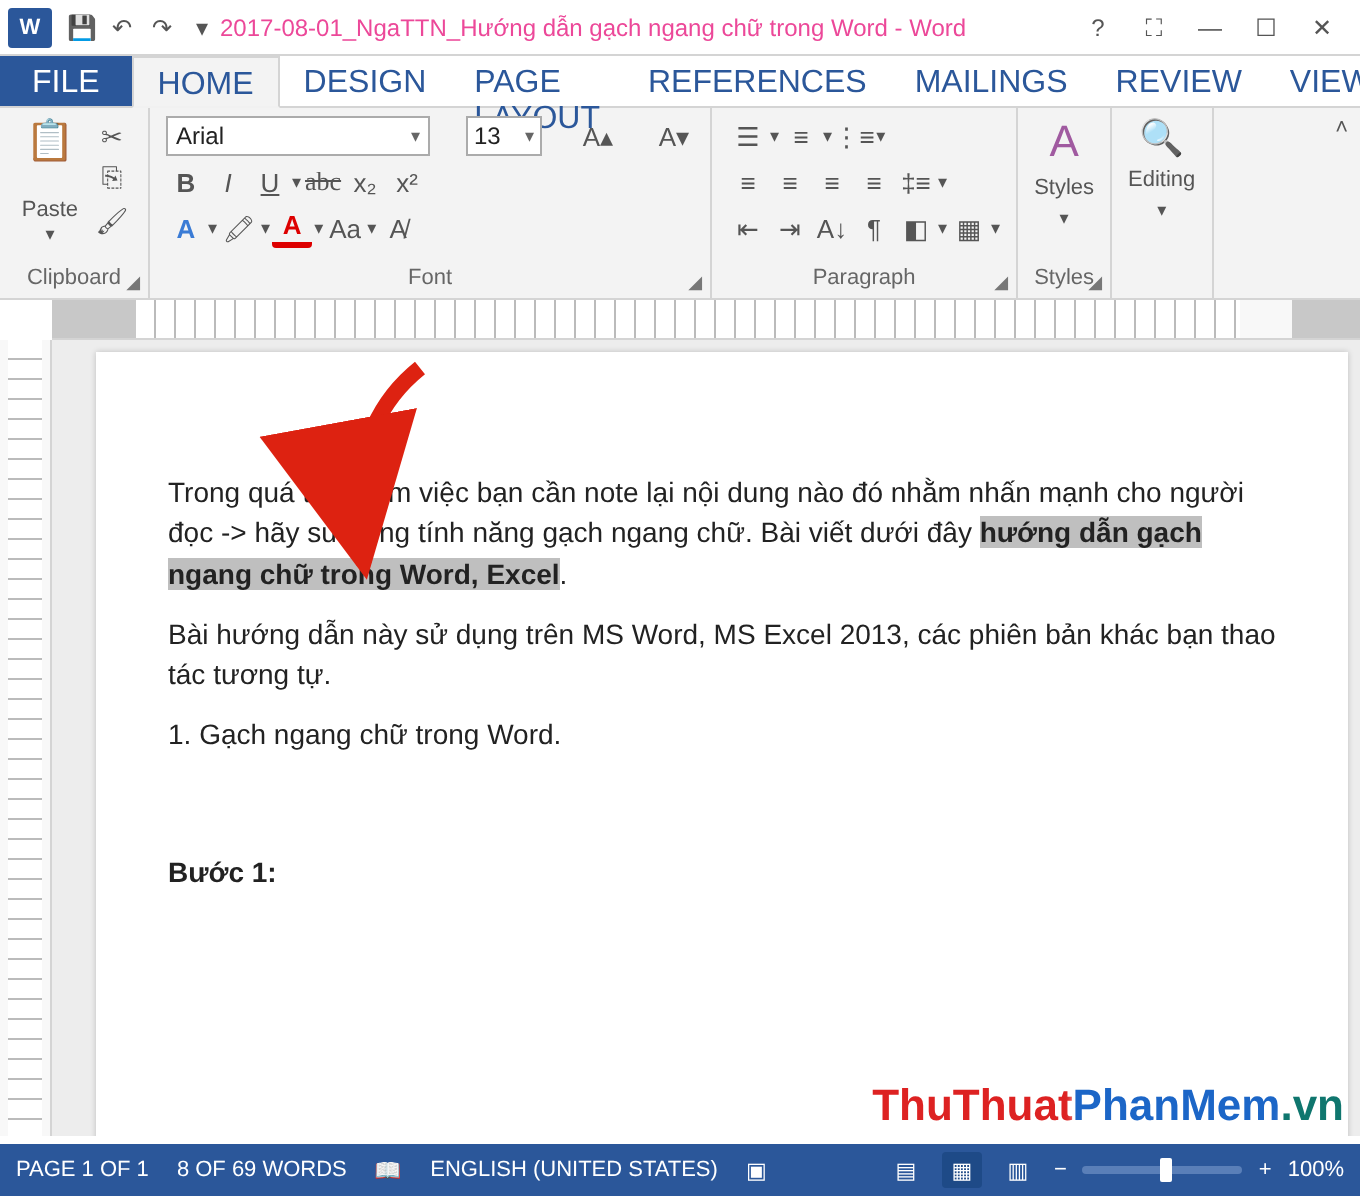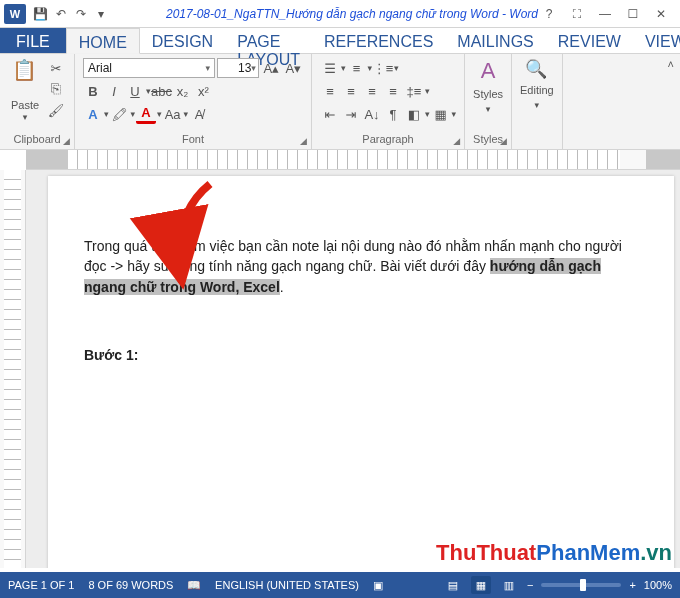--- a/index.html
+++ b/index.html
@@ -16,21 +16,21 @@
     background: #fff;
     border-bottom: 1px solid #d4d4d4;
     display: flex;
     align-items: center;
     color: #666;
     font-size: 12px;
   }
   .titlebar .app-icon { width: 22px; height: 20px; background: #2b579a; color:#fff; display:inline-flex;align-items:center;justify-content:center;font-weight:bold;margin-left:4px;border-radius:2px;font-size:11px;}
   .titlebar .qa { display:flex; gap:2px; margin-left:6px;}
   .titlebar .qa span { width:18px;height:18px;display:inline-flex;align-items:center;justify-content:center;color:#555;}
-  .titlebar .title { flex:1; text-align:right; color:#1d4ed8;font-style:italic;}
+  .titlebar .title { flex:1; text-align:left; color:#ec4899;}
   .titlebar .win { display:flex; gap:6px; margin-right:8px;}
   .titlebar .win span{width:22px;height:18px;display:inline-flex;align-items:center;justify-content:center;color:#555;}
 
   .menubar {
     height: 26px;
     background:#fff;
     display:flex;
     align-items:stretch;
     border-bottom:1px solid #d4d4d4;
     font-size:16px;
@@ -54,24 +54,24 @@
   }
   .group { border-right:1px solid #d4d4d4; padding:4px 8px 0; display:flex; flex-direction:column; justify-content:space-between;}
   .group-body { display:flex; gap:4px;}
   .group-label { text-align:center; font-size:11px; color:#666; padding:2px 0 4px; position:relative;}
   .group-label .dlgarrow { position:absolute; right:-4px; bottom:3px; font-size:9px; color:#777;}
   .icon-lg {width:34px;height:40px;display:flex;flex-direction:column;align-items:center;justify-content:flex-start;font-size:20px;color:#555;}
   .icon-sm {width:20px;height:20px;display:inline-flex;align-items:center;justify-content:center;font-size:13px;color:#555;border-radius:2px;}
   .col{display:flex;flex-direction:column;gap:1px;}
   .row{display:flex;gap:1px;align-items:center;}
 
-  .font-group .row1{display:flex;gap:2px;}
+  .font-group .row1{display:flex;gap:18px;}
   .font-name-box{width:132px;height:20px;border:1px solid #ababab;background:#fff;display:flex;align-items:center;padding:0 4px;font-size:12px;color:#222;}
   .font-name-box .dd{margin-left:auto;font-size:9px;color:#666;}
-  .font-size-box{width:38px;height:20px;border:1px solid #ababab;background:#fff;display:flex;align-items:center;padding:0 20px;font-size:12px;color:#222;}
+  .font-size-box{width:38px;height:20px;border:1px solid #ababab;background:#fff;display:flex;align-items:center;padding:0 3px;font-size:12px;color:#222;}
   .font-size-box .dd{margin-left:auto;font-size:9px;color:#666;}
 
   .ruler {height:20px;background:#f8f8f8;border-bottom:1px solid #d4d4d4;margin-left:26px;position:relative;}
   .ruler .darkL{position:absolute;left:0;top:0;width:42px;height:100%;background:#c8c8c8;}
   .ruler .darkR{position:absolute;right:0;top:0;left:620px;height:100%;background:#c8c8c8;}
   .ruler .ticks{position:absolute;left:42px;right:60px;top:0;bottom:0;background:repeating-linear-gradient(90deg,#fff,#fff 9px,#bbb 9px,#bbb 10px);}
   .vruler{position:absolute;left:0;top:170px;width:26px;bottom:30px;background:#f8f8f8;border-right:1px solid #d4d4d4;}
   .vruler::before{content:"";position:absolute;top:0;left:4px;right:4px;bottom:0;background:repeating-linear-gradient(#fff,#fff 9px,#bbb 9px,#bbb 10px);}
 
   .page-area{position:absolute;left:26px;right:0;top:170px;bottom:30px;background:#ededed;overflow:hidden;}
@@ -156,21 +156,21 @@
             <span class="dd">▾</span>
           </div>
         <span class="icon-sm">A▴</span>
         <span class="icon-sm">A▾</span>
       </div>
       <div class="row">
         <span class="icon-sm" style="font-weight:bold;">B</span>
         <span class="icon-sm" style="font-style:italic;">I</span>
         <span class="icon-sm" style="text-decoration:underline;">U</span>
         <span style="font-size:9px;">▾</span>
-        <span class="icon-sm" style="text-decoration:line-through;">abc</span>
+        <span class="icon-sm" style="text-decoration:line-through;font-family:Liberation Serif, serif;">abc</span>
         <span class="icon-sm">x₂</span>
         <span class="icon-sm">x²</span>
       </div>
       <div class="row">
         <span class="icon-sm" style="color:#3a7bd5;font-weight:bold;">A</span>
         <span style="font-size:9px;">▾</span>
         <span class="icon-sm">🖍</span>
         <span style="font-size:9px;">▾</span>
         <span class="icon-sm" style="color:#d00;font-weight:bold;border-bottom:3px solid #d00;line-height:12px;">A</span>
         <span style="font-size:9px;">▾</span>
@@ -241,20 +241,22 @@
     <div class="darkR"></div>
 </div>
 
 <div class="vruler"></div>
 
 <div class="page-area">
   <div class="page">
     <p>
       <span>Trong quá trình làm việc bạn cần note lại nội dung nào đó nhằm nhấn mạnh cho người đọc -&gt; hãy sử dụng tính năng gạch ngang chữ. Bài viết dưới đây </span><span class="highlight">hướng dẫn gạch ngang chữ trong Word, Excel</span><span>.</span>
     </p>
+    <p>Bài hướng dẫn này sử dụng trên MS Word, MS Excel 2013, các phiên bản khác bạn thao tác tương tự.</p>
+    <p>1. Gạch ngang chữ trong Word.</p>
     <p class="step">Bước 1:</p>
   </div>
 </div>
 
 <svg class="arrow-annot" style="left:120px;top:176px;" width="130" height="130">
   <defs>
       <marker id="ah" markerWidth="12" markerHeight="12" refX="9" refY="5" orient="auto">
     <path d="M0,0 L10,5 L0,10 Z" fill="#d21"></path>
   </marker>
     </defs>

